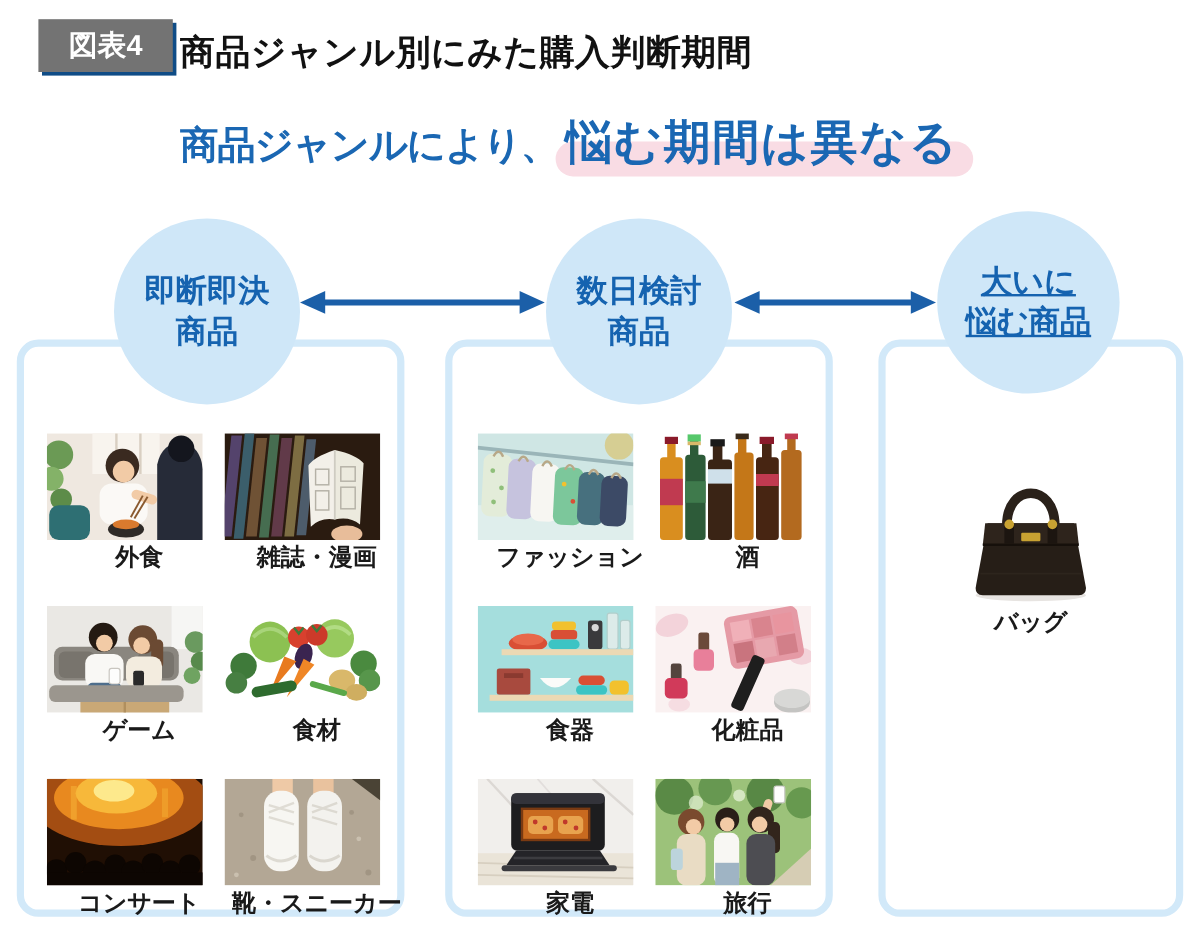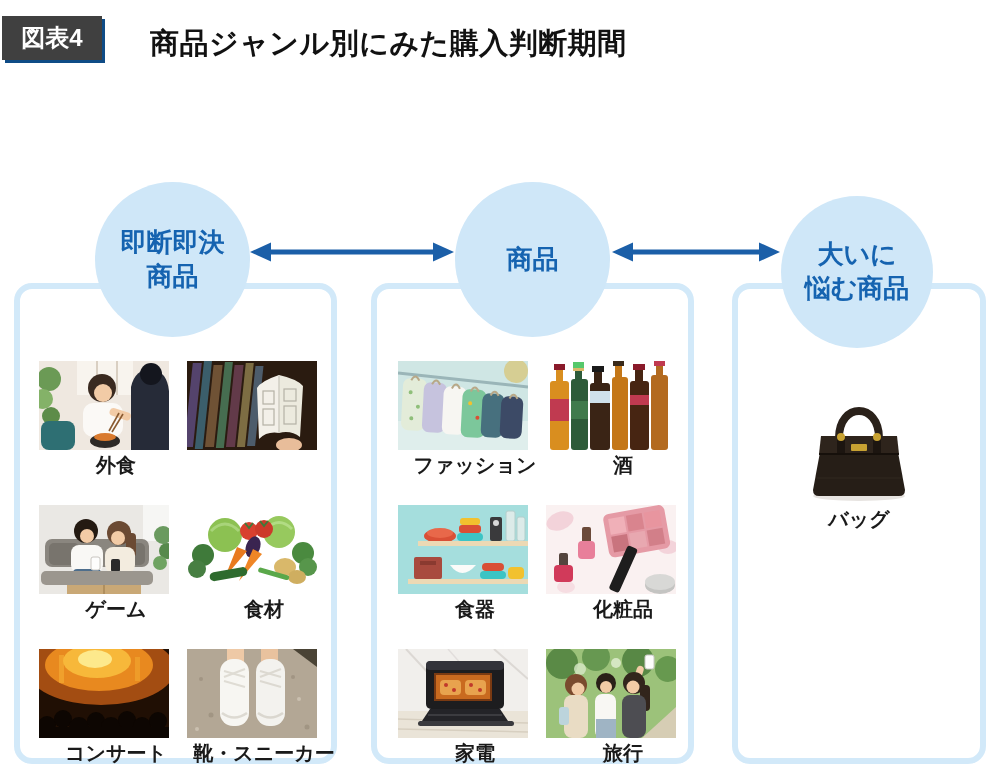--- a/index.html
+++ b/index.html
@@ -2,22 +2,22 @@
 <html><head>
 <meta charset="utf-8">
 <style>
   html,body{margin:0;padding:0;background:#fff;}
   .stage{
     position:relative;width:1000px;height:780px;background:#ffffff;
     font-family:"Liberation Sans","DejaVu Sans",sans-serif;overflow:hidden;
   }
   
   .badge{
-    position:absolute;left:2px;top:16px;width:100px;height:44px;
-    background:#404040;color:#fff;font-size:24px;font-weight:700;
+    position:absolute;left:32px;top:16px;width:112px;height:44px;
+    background:#737373;color:#fff;font-size:24px;font-weight:700;
     display:flex;align-items:center;justify-content:center;
     box-shadow:3px 3px 0 #0f4c86;
   }
   .title{
     position:absolute;left:150px;top:24px;font-size:29px;font-weight:800;
     color:#111;letter-spacing:0.5px;white-space:nowrap;text-align:right;
   }
   .subtitle{
     position:absolute;left:150px;top:92px;display:flex;align-items:baseline;
     color:#1a67b3;font-weight:800;white-space:nowrap;
@@ -33,21 +33,21 @@
   #box-instant{left:14px;width:323px;}
   #box-days{left:371px;width:323px;}
   #box-agonize{left:732px;width:254px;}
   
   .circle{position:absolute;width:155px;height:155px;border-radius:50%;
     background:#cfe7f8;display:flex;flex-direction:column;align-items:center;
     justify-content:center;color:#1563b0;font-weight:800;font-size:26px;
     line-height:1.3;text-align:center;z-index:2;}
   #circle-instant{left:95px;top:182px;}
   #circle-days{left:455px;top:182px;}
-  #circle-agonize{left:781px;top:196px;width:152px;height:152px;}
+  #circle-agonize{left:781px;top:176px;width:152px;height:152px;text-decoration:underline;}
   .arrow{position:absolute;z-index:2;}
   
   .itemgrid{position:absolute;display:grid;grid-template-columns:130px 130px;
     column-gap:18px;row-gap:19px;z-index:3;}
   #grid-instant{left:35px;top:357px;}
   #grid-days{left:394px;top:357px;}
   .cell{margin:4px;width:154px;}
   .photo{width:130px;height:89px;overflow:hidden;}
   .photo svg{display:block;}
   .plabel{margin-top:2px;text-align:center;font-size:20px;font-weight:700;
@@ -56,30 +56,38 @@
   .bagphoto{width:120px;height:118px;}
   .bagphoto svg{display:block;}
 </style>
 </head>
 <body>
 
 <div class="stage">
 
   <div class="badge">図表4</div>
   <div class="title">商品ジャンル別にみた購入判断期間</div>
+  <div class="subtitle">
+    <span class="plain">商品ジャンルにより、</span>
+    <span class="hl">
+      <i class="hl-pill"></i>
+      <span class="hl-text">悩む期間は異なる</span>
+    </span>
+  </div>
 
   <div class="gbox" id="box-instant"></div>
   <div class="gbox" id="box-days"></div>
   <div class="gbox" id="box-agonize"></div>
 
   <div class="circle" id="circle-instant">
     <span>即断即決</span>
     <span>商品</span>
   </div>
   <div class="circle" id="circle-days">
+    <span>数日検討</span>
     <span>商品</span>
   </div>
   <div class="circle" id="circle-agonize">
     <span>大いに</span>
     <span>悩む商品</span>
   </div>
 
   <svg class="arrow" style="left:250px;top:239px" width="204" height="26" viewBox="0 0 204 26">
     <line x1="16" y1="13" x2="188" y2="13" stroke="#1b5fa8" stroke-width="5"></line>
     <polygon points="0,13 21,3.5 21,22.5" fill="#1b5fa8"></polygon>
@@ -133,20 +141,21 @@
           <path d="M92,14 Q74,20 70,27 L72,78 Q80,70 92,72 Z" fill="#f3f0e9"></path>
           <path d="M92,14 Q110,18 116,25 L113,76 Q104,69 92,72 Z" fill="#eceade"></path>
           <line x1="92" y1="14" x2="92" y2="72" stroke="#cfccc2" stroke-width="1.5"></line>
           <rect x="76" y="30" width="11" height="13" fill="none" stroke="#b5b1a6" stroke-width="1.2"></rect>
           <rect x="76" y="48" width="11" height="16" fill="none" stroke="#b5b1a6" stroke-width="1.2"></rect>
           <rect x="97" y="28" width="12" height="12" fill="none" stroke="#b5b1a6" stroke-width="1.2"></rect>
           <rect x="97" y="45" width="12" height="18" fill="none" stroke="#b5b1a6" stroke-width="1.2"></rect>
           <ellipse cx="102" cy="84" rx="13" ry="7" fill="#e8bd9a"></ellipse>
         </svg>
       </div>
+      <figcaption class="plabel">雑誌・漫画</figcaption>
     </figure>
     <figure class="cell">
       <div class="photo">
         <svg viewBox="0 0 130 89">
           <rect width="130" height="89" fill="#eae8e4"></rect>
           <rect x="104" y="0" width="26" height="36" fill="#f6f6f4"></rect>
           <circle cx="124" cy="30" r="9" fill="#6a9a5f"></circle>
             <circle cx="128" cy="46" r="8" fill="#578a4c"></circle>
           <circle cx="121" cy="58" r="7" fill="#6fa361"></circle>
           <rect x="6" y="34" width="104" height="28" rx="7" fill="#8a867f"></rect>

